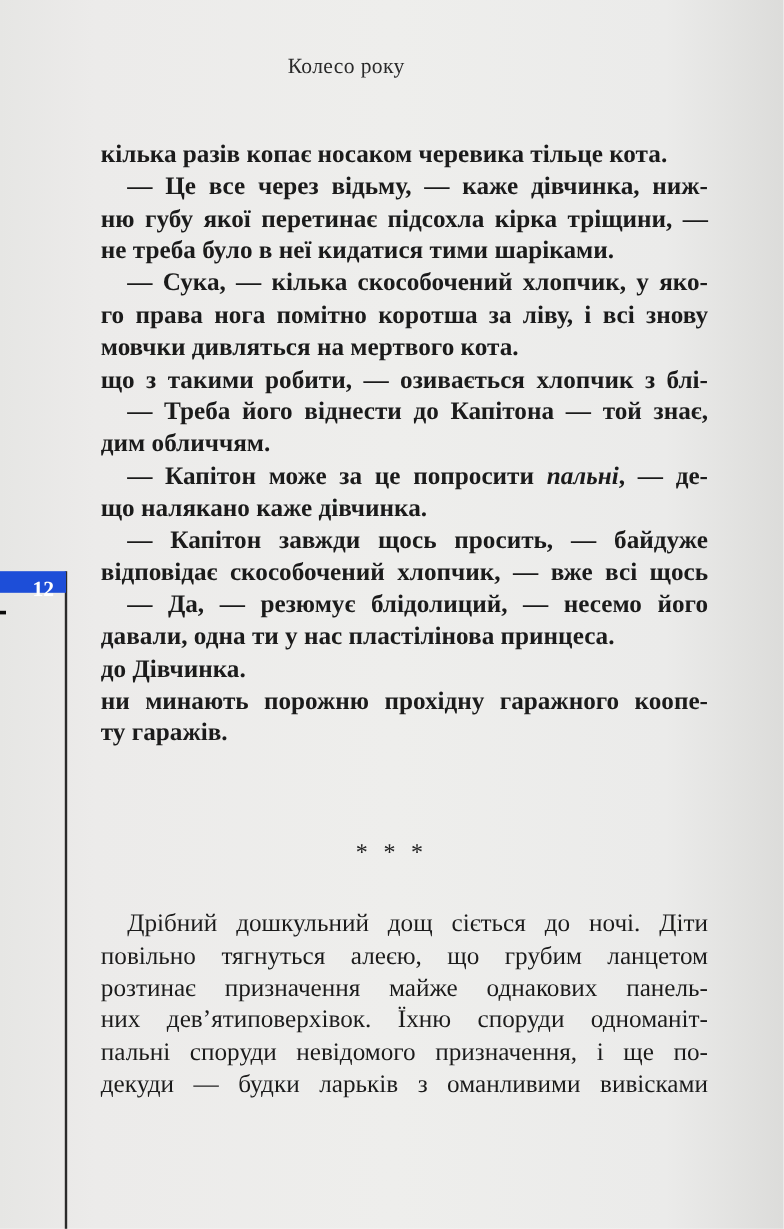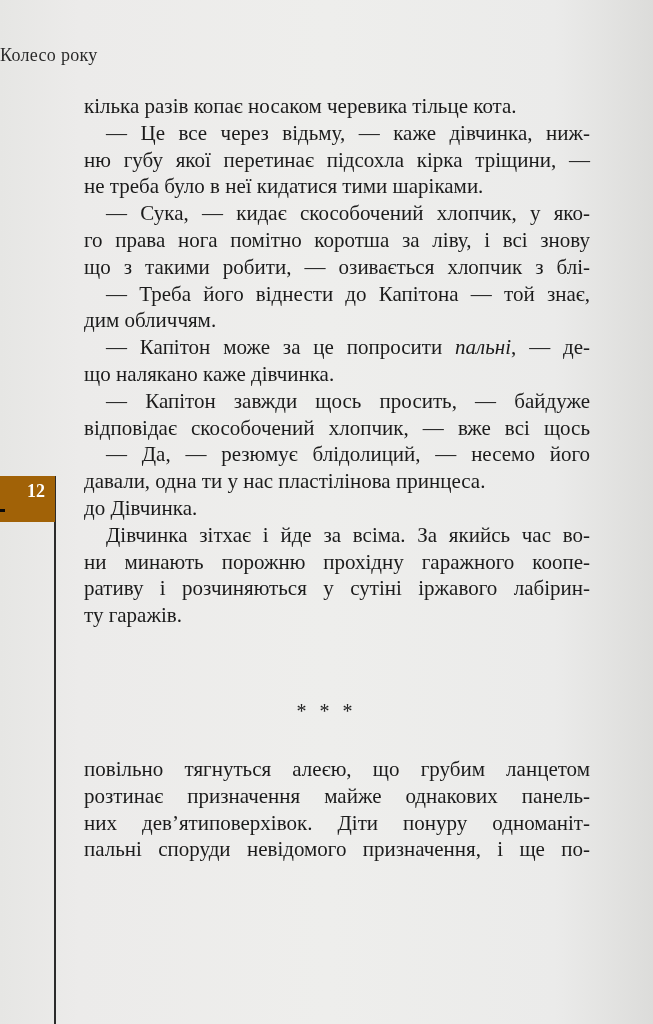--- a/index.html
+++ b/index.html
@@ -18,34 +18,34 @@
     .page {
       position: absolute;
       left: 0; top: 0;
       width: 653px; height: 1024px;
     }
     .running-head {
       position: absolute;
       top: 45px;
       left: 0;
       width: 577px;
-      text-align: left;
+      text-align: center;
       font-size: 18px;
       letter-spacing: 0.3px;
       color: #2a2a2a;
     }
     .text-block {
       position: absolute;
       left: 84px;
       width: 506px;
       font-size: 21px;
       line-height: 26.8px;
       color: #1b1b1b;
     }
-    .block-a { top: 93px; }
+    .block-a { top: 115px; font-weight: bold; }
     .block-b { top: 756px; }
     .line {
       display: block;
       white-space: nowrap;
       text-align: justify;
       text-align-last: justify;
       height: 26.8px;
     }
     .line.last {
       text-align-last: left;
@@ -64,22 +64,22 @@
       text-align: center;
       font-size: 20px;
       letter-spacing: 4px;
       color: #222;
     }
     .folio-tab {
       position: absolute;
       left: 0;
       top: 476px;
       width: 55px;
-      height: 46px;
-      background: #a16207;
+      height: 18px;
+      background: #1d4ed8;
     }
     .folio-notch {
       position: absolute;
       left: 0;
       top: 509px;
       width: 5px;
       height: 3px;
       background: #0a0a0a;
     }
     .folio-number {
@@ -105,45 +105,46 @@
 
 <div class="page">
 
   <div class="running-head">Колесо року</div>
 
   <div class="text-block block-a">
     <span class="line last"><span>кілька разів копає носаком черевика тільце кота.</span></span>
     <span class="line indent"><span>— Це все через відьму, — каже дівчинка, ниж-</span></span>
     <span class="line"><span>ню губу якої перетинає підсохла кірка тріщини, —</span></span>
     <span class="line last"><span>не треба було в неї кидатися тими шаріками.</span></span>
-    <span class="line indent"><span>— Сука, — кидає скособочений хлопчик, у яко-</span></span>
+    <span class="line indent"><span>— Сука, — кілька скособочений хлопчик, у яко-</span></span>
     <span class="line"><span>го права нога помітно коротша за ліву, і всі знову</span></span>
+    <span class="line last"><span>мовчки дивляться на мертвого кота.</span></span>
     <span class="line"><span>що з такими робити, — озивається хлопчик з блі-</span></span>
     <span class="line indent"><span>— Треба його віднести до Капітона — той знає,</span></span>
     <span class="line last"><span>дим обличчям.</span></span>
     <span class="line indent"><span>— Капітон може за це попросити </span><em>пальні</em><span>, — де-</span></span>
     <span class="line last"><span>що налякано каже дівчинка.</span></span>
     <span class="line indent"><span>— Капітон завжди щось просить, — байдуже</span></span>
     <span class="line"><span>відповідає скособочений хлопчик, — вже всі щось</span></span>
     <span class="line indent"><span>— Да, — резюмує блідолиций, — несемо його</span></span>
     <span class="line last"><span>давали, одна ти у нас пластілінова принцеса.</span></span>
     <span class="line last"><span>до Дівчинка.</span></span>
-    <span class="line indent"><span>Дівчинка зітхає і йде за всіма. За якийсь час во-</span></span>
     <span class="line"><span>ни минають порожню прохідну гаражного коопе-</span></span>
-    <span class="line"><span>ративу і розчиняються у сутіні іржавого лабірин-</span></span>
     <span class="line last"><span>ту гаражів.</span></span>
   </div>
 
   <div class="separator">* * *</div>
 
   <div class="text-block block-b">
+    <span class="line indent"><span>Дрібний дошкульний дощ сіється до ночі. Діти</span></span>
     <span class="line"><span>повільно тягнуться алеєю, що грубим ланцетом</span></span>
     <span class="line"><span>розтинає призначення майже однакових панель-</span></span>
-    <span class="line"><span>них дев’ятиповерхівок. Діти понуру одноманіт-</span></span>
+    <span class="line"><span>них дев’ятиповерхівок. Їхню споруди одноманіт-</span></span>
     <span class="line"><span>пальні споруди невідомого призначення, і ще по-</span></span>
+    <span class="line"><span>декуди — будки ларьків з оманливими вивісками</span></span>
   </div>
 
   <div class="folio-rule"></div>
   <div class="folio-tab">
     <span class="folio-number">12</span>
   </div>
   <div class="folio-notch"></div>
 
 </div>
 

